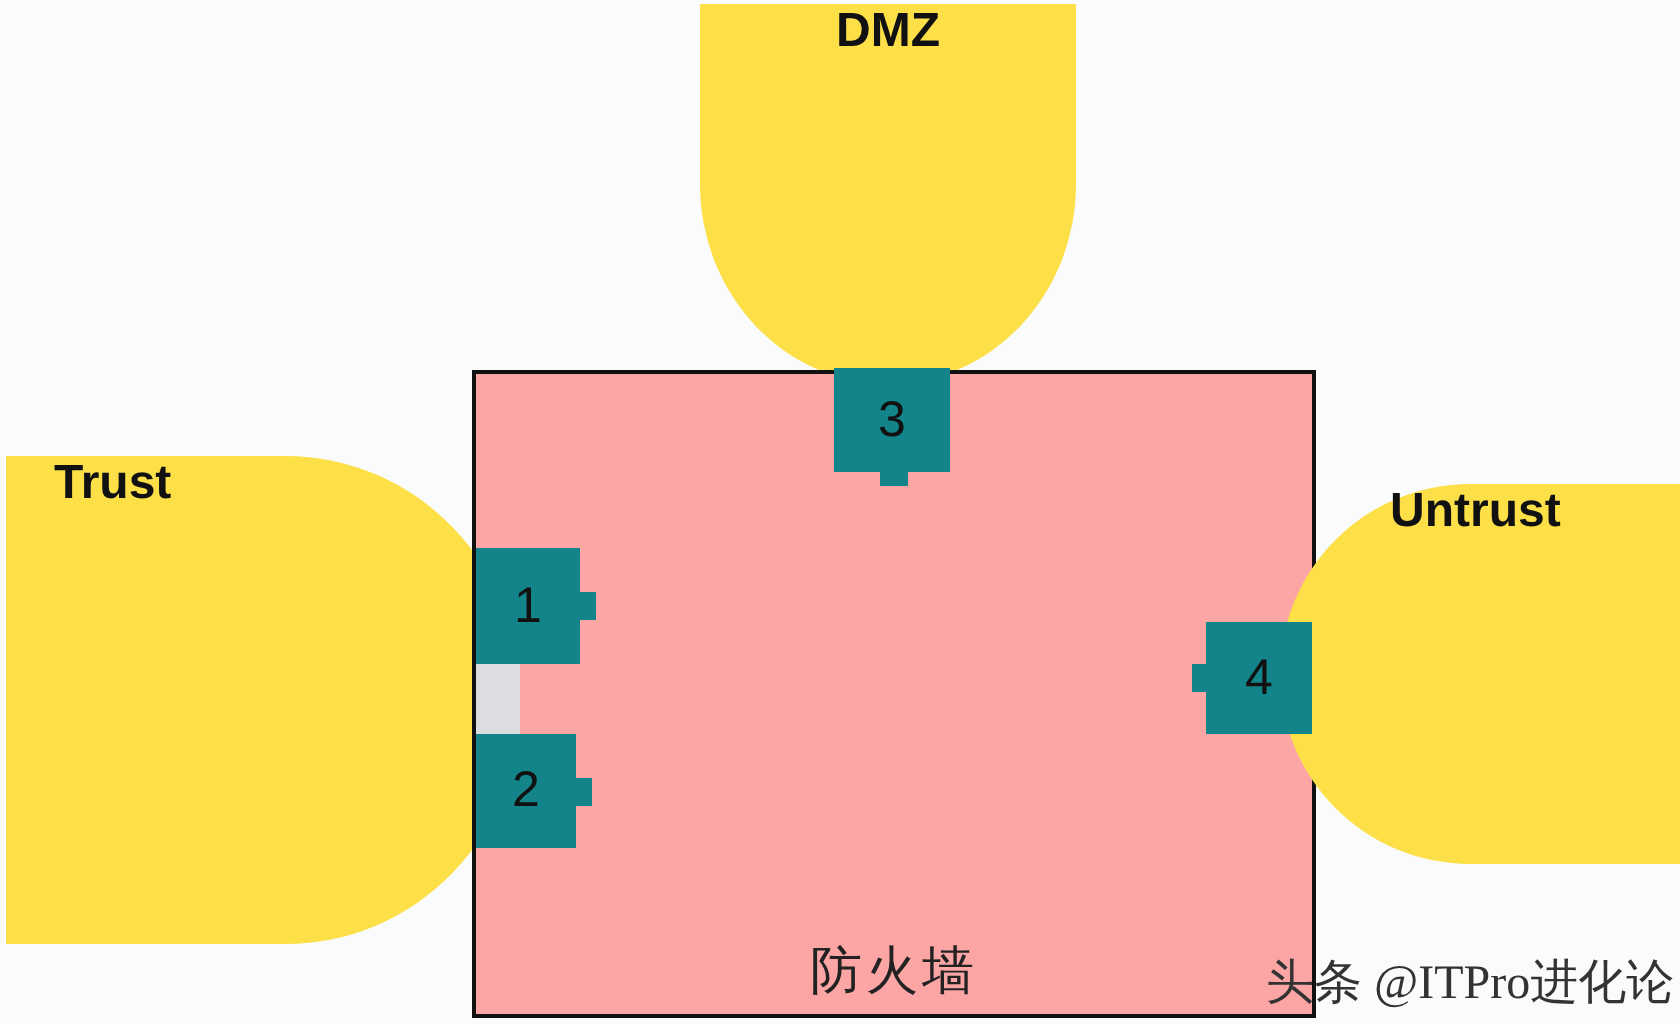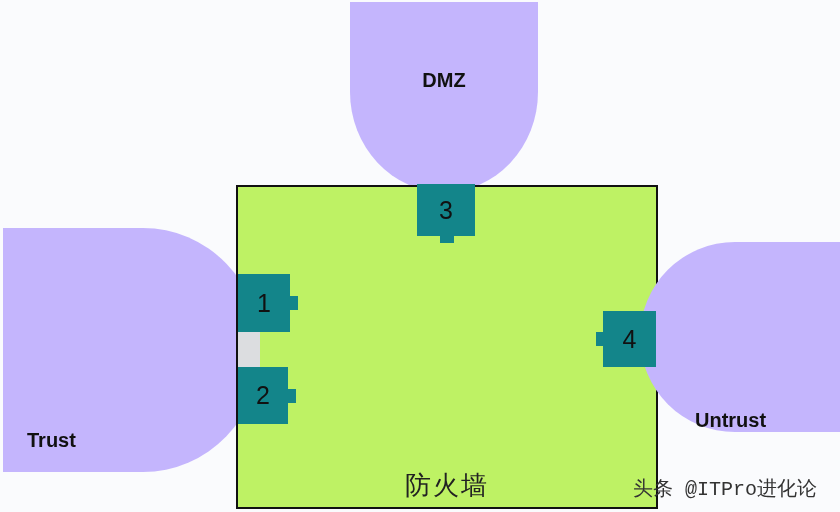--- a/index.html
+++ b/index.html
@@ -2,43 +2,43 @@
 <html><head>
   <meta charset="utf-8">
   <style>
     html, body { margin: 0; padding: 0; }
     body {
       width: 840px; height: 512px; position: relative; overflow: hidden;
       background: #fafbfd;
       font-family: "Liberation Sans", sans-serif;
     }
     .zone {
-      position: absolute; background: #c4b5fd;
-      display: flex; align-items: flex-end; justify-content: center;
-      font-weight: bold; color: #111; font-size: 20px;
+      position: absolute; background: #fde047;
+      display: flex; align-items: flex-start; justify-content: center;
+      font-weight: bold; color: #111; font-size: 24px;
     }
     .zone-dmz {
       left: 350px; top: 2px; width: 188px; height: 190px;
       border-radius: 0 0 94px 94px / 0 0 100px 100px;
       padding-bottom: 100px; box-sizing: border-box;
     }
     .zone-trust {
       left: 3px; top: 228px; width: 258px; height: 244px;
       border-radius: 0 118px 118px 0 / 0 122px 122px 0;
       justify-content: flex-start; padding-left: 24px; box-sizing: border-box;
       padding-bottom: 20px;
     }
     .zone-untrust {
       left: 640px; top: 242px; width: 200px; height: 190px;
       border-radius: 95px 0 0 95px / 95px 0 0 95px;
       padding-left: 55px; box-sizing: border-box; justify-content: flex-start;
     }
     .firewall-box {
       position: absolute; left: 236px; top: 185px; width: 418px; height: 320px;
-      border: 2px solid #111; background: #bef264;
+      border: 2px solid #111; background: #fca5a5;
     }
     .firewall-label {
       position: absolute; left: 0; right: 0; bottom: 4px; text-align: center;
       font-family: "DejaVu Sans", sans-serif; font-size: 26px; color: #222;
       letter-spacing: 2px;
     }
     .port {
       position: absolute; background: #13858a;
       display: flex; align-items: center; justify-content: center;
       font-size: 25px; color: #111;
@@ -51,21 +51,21 @@
     .port-3 { left: 417px; top: 184px; width: 58px; height: 52px; }
     .port-3 .tab { bottom: -7px; left: 23px; width: 14px; height: 7px; }
     .port-4 { left: 603px; top: 311px; width: 53px; height: 56px; }
     .port-4 .tab { left: -7px; top: 21px; width: 7px; height: 14px; }
     .gap-piece {
       position: absolute; left: 238px; top: 332px; width: 22px; height: 35px;
       background: #dcdde0;
     }
     .watermark {
       position: absolute; left: 633px; top: 475px;
-      font-family: Liberation Mono, monospace; font-size: 20px; color: #333;
+      font-family: Liberation Serif, serif; font-size: 24px; color: #333;
     }
   </style>
 </head>
 <body>
 
 <div class="zone zone-dmz">
   <span>DMZ</span>
 </div>
 <div class="zone zone-trust">
   <span>Trust</span>

